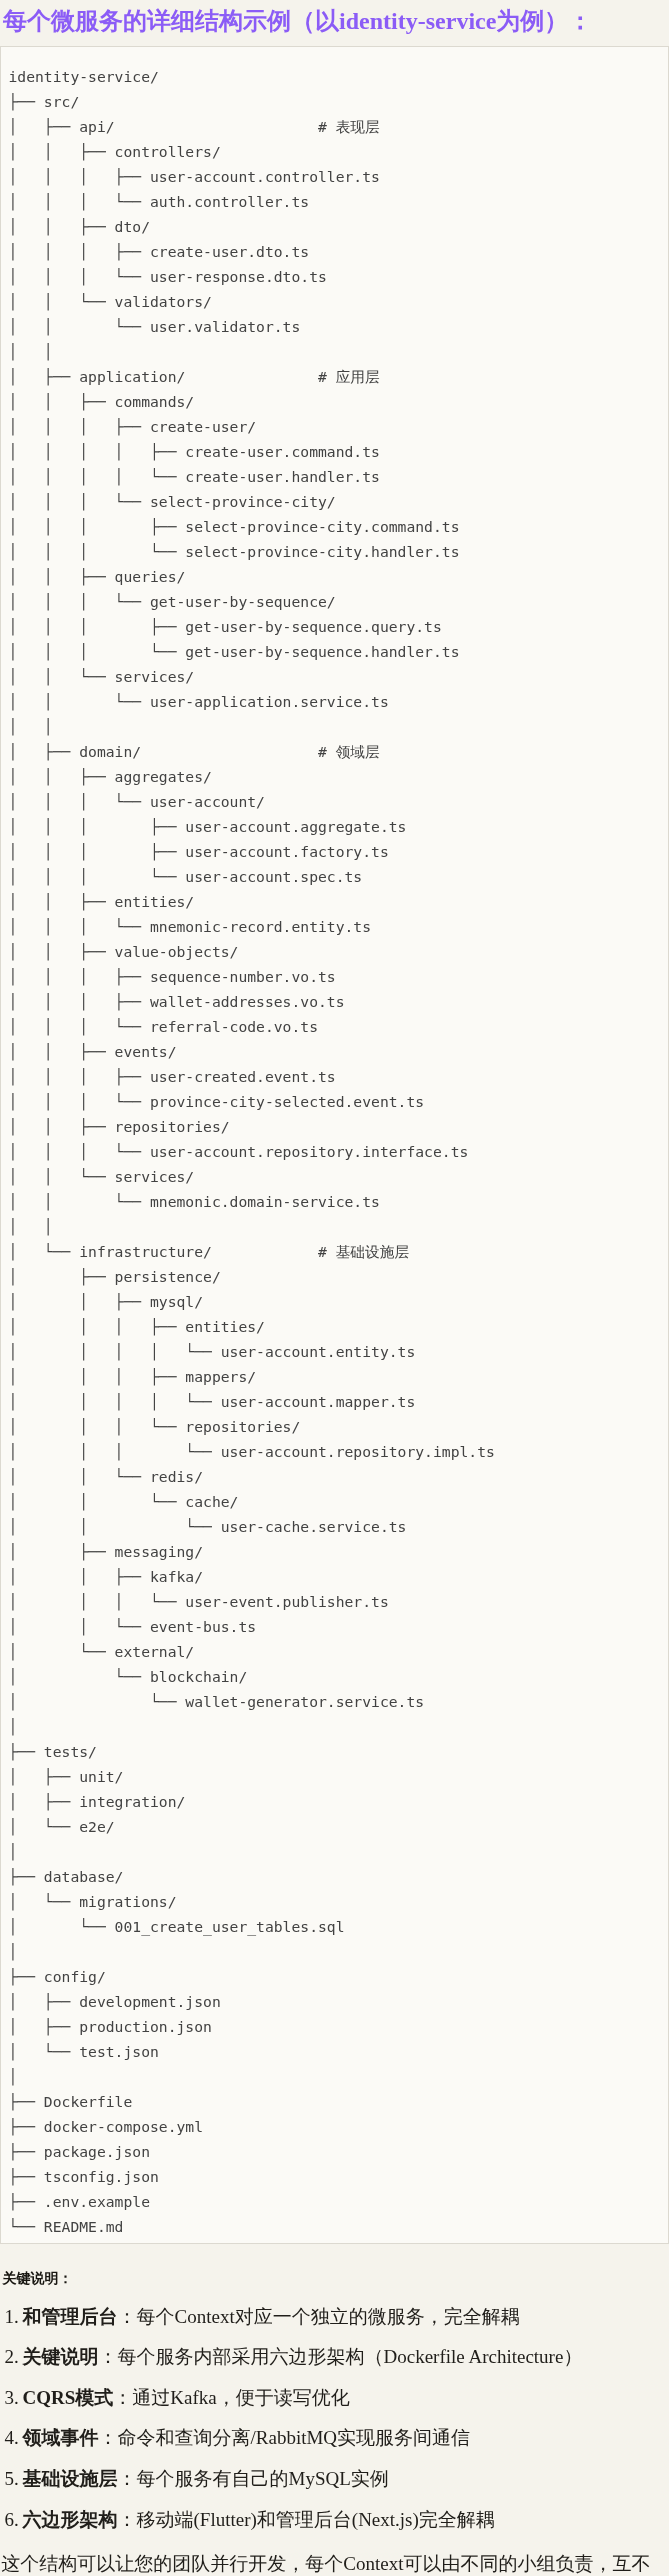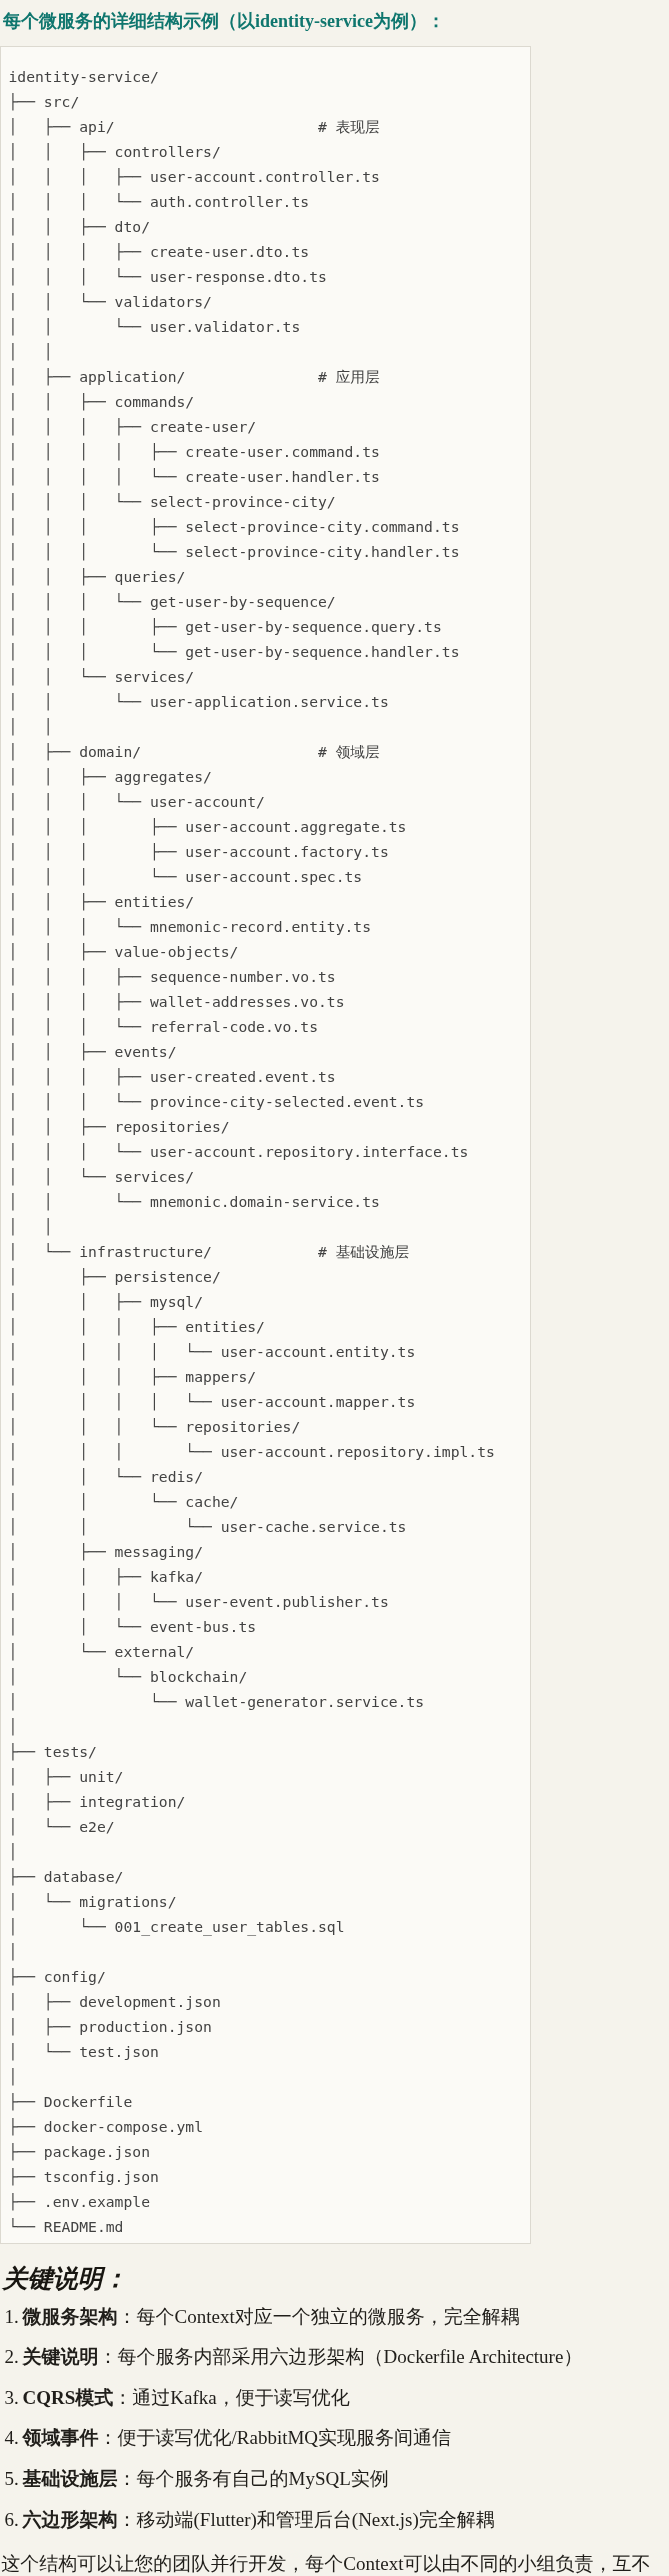--- a/index.html
+++ b/index.html
@@ -11,47 +11,46 @@
   body {
     font-family: "Liberation Serif", "DejaVu Serif", serif;
     color: #201e1a;
     width: 669px;
     height: 2576px;
     overflow: hidden;
     box-sizing: border-box;
   }
   .page-title {
     margin: 6.9px 2.5px 0 3.1px;
-    font-size: 18px;
+    font-size: 24px;
     line-height: 29px;
     font-weight: bold;
-    color: #0f766e;
+    color: #8b5cf6;
     letter-spacing: 0px;
   }
   pre.code-block {
     margin: 10.6px 0 0 0;
     box-sizing: border-box;
-    width: 531px;
+    width: 669px;
     background: #fbfaf6;
     border: 0.6px solid #dcd9d0;
     padding: 17px 5px 3.8px 7.5px;
     font-family: "DejaVu Sans Mono", "Liberation Mono", monospace;
     font-size: 14.7px;
     line-height: 25px;
     color: #424242;
     white-space: pre;
     overflow: hidden;
   }
   .notes-heading {
     margin: 20.6px 0 0 2.5px;
-    font-size: 25px;
+    font-size: 14px;
     line-height: 27.5px;
     font-weight: bold;
     color: #181611;
-    font-style: italic;
   }
   ol.notes-list {
     list-style: none;
     margin: 11.3px 0 0 0;
     padding: 0;
   }
   ol.notes-list li {
     position: relative;
     padding-left: 22.5px;
     margin: 0 0 15.6px 0;
@@ -166,30 +165,30 @@
 ├── docker-compose.yml
 ├── package.json
 ├── tsconfig.json
 ├── .env.example
 └── README.md</code></pre>
 
   <p class="notes-heading">关键说明：</p>
 
   <ol class="notes-list">
     <li>
-      <span class="num">1.</span><strong>微服务架构</strong><span>：每个Context对应一个独立的微服务，完全解耦</span>
+      <span class="num">1.</span><strong>和管理后台</strong><span>：每个Context对应一个独立的微服务，完全解耦</span>
     </li>
     <li>
       <span class="num">2.</span><strong>关键说明</strong><span>：每个服务内部采用六边形架构（Dockerfile Architecture）</span>
     </li>
     <li>
       <span class="num">3.</span><strong>CQRS模式</strong><span>：通过Kafka，便于读写优化</span>
     </li>
     <li>
-      <span class="num">4.</span><strong>领域事件</strong><span>：便于读写优化/RabbitMQ实现服务间通信</span>
+      <span class="num">4.</span><strong>领域事件</strong><span>：命令和查询分离/RabbitMQ实现服务间通信</span>
     </li>
     <li>
       <span class="num">5.</span><strong>基础设施层</strong><span>：每个服务有自己的MySQL实例</span>
     </li>
     <li>
       <span class="num">6.</span><strong>六边形架构</strong><span>：移动端(Flutter)和管理后台(Next.js)完全解耦</span>
     </li>
   </ol>
 
   <p class="closing-paragraph">这个结构可以让您的团队并行开发，每个Context可以由不同的小组负责，互不干扰。</p>

